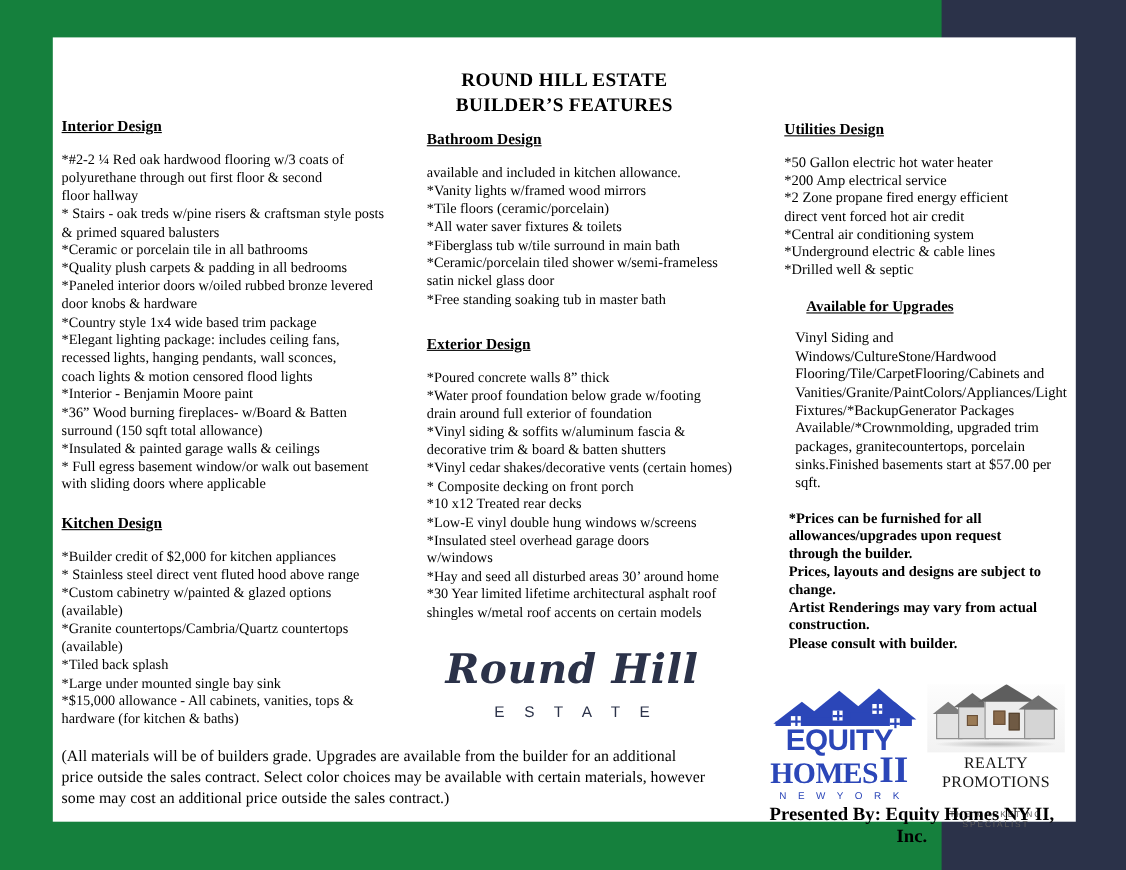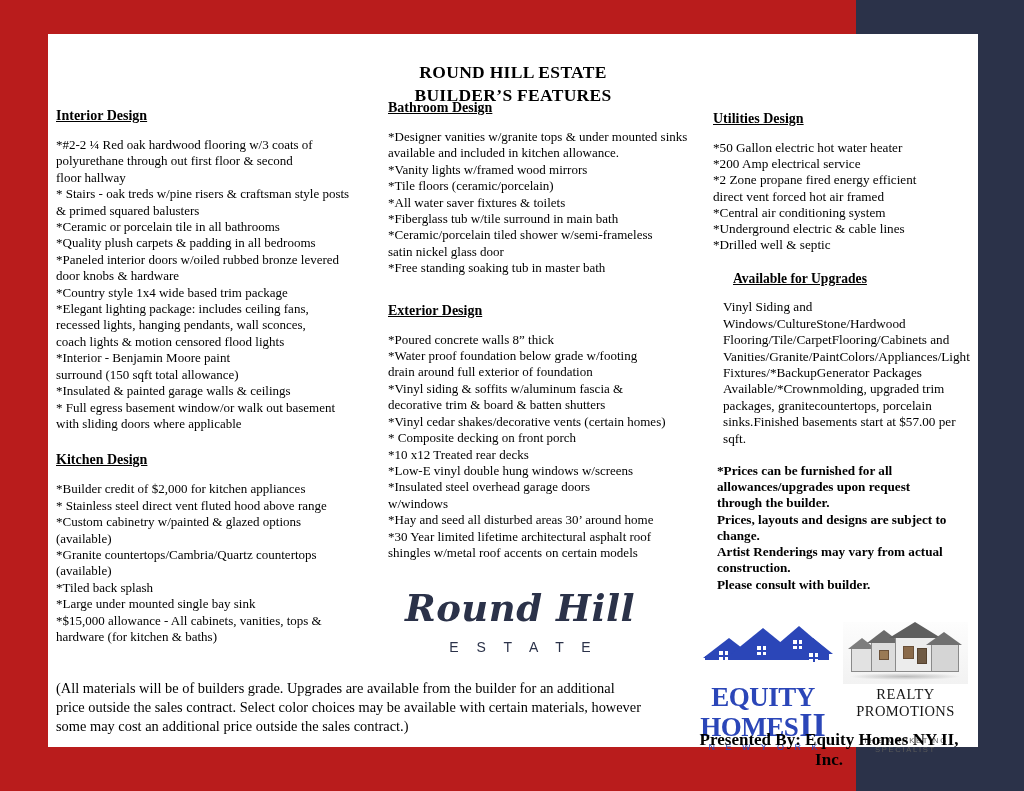--- a/index.html
+++ b/index.html
@@ -11,21 +11,21 @@
     width: 1024px;
     height: 791px;
     overflow: hidden;
     font-family: "Liberation Serif", serif;
   }
   .page-border {
     position: absolute;
     left: 0; top: 0;
     width: 856px;
     height: 791px;
-    background: #b91c1c;
+    background: #15803d;
   }
   .sheet {
     position: absolute;
     left: 48px;
     top: 34px;
     width: 930px;
     height: 713px;
     background: #ffffff;
   }
 
@@ -44,21 +44,21 @@
     position: absolute;
     left: 0; top: 0;
     width: 930px;
     height: 713px;
   }
   .col {
     position: absolute;
     color: #000;
   }
   .col-interior { left: 8px;  top: 74px;  width: 320px; }
-  .col-middle   { left: 340px; top: 66px; width: 320px; }
+  .col-middle   { left: 340px; top: 86px; width: 320px; }
   .col-right    { left: 665px; top: 77px; width: 262px; }
 
   .sec-head {
     text-align: left;
     font-weight: bold;
     font-size: 14px;
     text-decoration: underline;
     margin: 0 0 13px 0;
     line-height: 16px;
   }
@@ -148,27 +148,26 @@
   }
   .win::before, .win::after {
     content: "";
     position: absolute;
     background: #2b46b8;
   }
   .win::before { left: 4px; top: 0; width: 1.5px; height: 9px; }
   .win::after  { left: 0; top: 4px; width: 9px; height: 1.5px; }
 
   .eq-word1 {
-    font-family: Liberation Serif, serif;
+    font-family: Liberation Sans, sans-serif;
     font-weight: bold;
     font-size: 27px;
     line-height: 26px;
     color: #2b46b8;
     letter-spacing: -0.5px;
-    margin-top: 24px;
   }
   .eq-row2 {
     display: flex;
     align-items: flex-end;
     justify-content: center;
     color: #2b46b8;
   }
   .eq-word2 {
     font-family: "Liberation Serif", serif;
     font-weight: bold;
@@ -286,20 +285,21 @@
             <span class="ln">&amp; primed squared balusters</span>
             <span class="ln">*Ceramic or porcelain tile in  all bathrooms</span>
             <span class="ln">*Quality plush carpets &amp; padding in all bedrooms</span>
             <span class="ln">*Paneled interior doors w/oiled rubbed bronze levered</span>
             <span class="ln">door knobs &amp; hardware</span>
             <span class="ln">*Country style 1x4 wide based trim package</span>
             <span class="ln">*Elegant lighting package: includes ceiling fans,</span>
             <span class="ln">recessed lights, hanging pendants, wall sconces,</span>
             <span class="ln">coach lights &amp; motion censored flood lights</span>
             <span class="ln">*Interior  - Benjamin Moore paint</span>
+            <span class="ln">*36” Wood burning fireplaces- w/Board &amp; Batten</span>
             <span class="ln">surround (150 sqft total allowance)</span>
             <span class="ln">*Insulated &amp; painted garage walls &amp; ceilings</span>
             <span class="ln">* Full egress basement window/or walk out basement</span>
             <span class="ln last">   with sliding doors where applicable</span>
           </div>
 
         <div class="sec-head" style="margin-top:20px;">Kitchen Design</div>
         <div class="body-text">
             <span class="ln">*Builder credit  of $2,000 for kitchen appliances</span>
             <span class="ln">* Stainless steel direct vent fluted  hood above range</span>
@@ -310,21 +310,20 @@
             <span class="ln">*Tiled back splash</span>
             <span class="ln">*Large under mounted single bay sink</span>
             <span class="ln">*$15,000 allowance - All cabinets, vanities, tops &amp;</span>
             <span class="ln last">hardware (for kitchen &amp; baths)</span>
           </div>
       </div>
 
       <div class="col col-middle">
         <div class="sec-head">Bathroom Design</div>
         <div class="body-text">
-            <span class="ln">*Designer vanities w/granite tops &amp; under mounted sinks</span>
             <span class="ln">available and included in kitchen allowance.</span>
             <span class="ln">*Vanity lights w/framed wood mirrors</span>
             <span class="ln">*Tile floors (ceramic/porcelain)</span>
             <span class="ln">*All water saver fixtures &amp; toilets</span>
             <span class="ln">*Fiberglass tub w/tile surround in main  bath</span>
             <span class="ln">*Ceramic/porcelain tiled shower w/semi-frameless</span>
             <span class="ln">satin nickel glass door</span>
             <span class="ln last">*Free standing soaking tub in master bath</span>
           </div>
 
@@ -346,21 +345,21 @@
             <span class="ln last">shingles w/metal roof accents on certain models</span>
           </div>
       </div>
 
       <div class="col col-right">
         <div class="sec-head">Utilities Design</div>
         <div class="body-text">
             <span class="ln">*50 Gallon electric hot water heater</span>
             <span class="ln">*200 Amp electrical service</span>
             <span class="ln">*2 Zone propane fired energy efficient</span>
-            <span class="ln">direct vent forced hot air framed</span>
+            <span class="ln">direct vent forced hot air credit</span>
             <span class="ln">*Central air conditioning system</span>
             <span class="ln">*Underground electric &amp; cable lines</span>
             <span class="ln last">*Drilled well  &amp; septic</span>
           </div>
 
         <span class="upg-head"> Available for Upgrades</span>
         <div class="upg-body"><span class="ln">Vinyl Siding and Windows/Culture</span><span class="ln">Stone/Hardwood Flooring/Tile/Carpet</span><span class="ln">Flooring/Cabinets and Vanities/Granite/Paint</span><span class="ln">Colors/Appliances/Light Fixtures/*Backup</span><span class="ln">Generator Packages Available/*Crown</span><span class="ln">molding, upgraded trim packages, granite</span><span class="ln">countertops, porcelain sinks.</span><span class="ln last">Finished basements start at  $57.00 per sqft.</span></div>
 
         <div class="disclaimer">
             <span class="ln">*Prices can be furnished for all</span>

